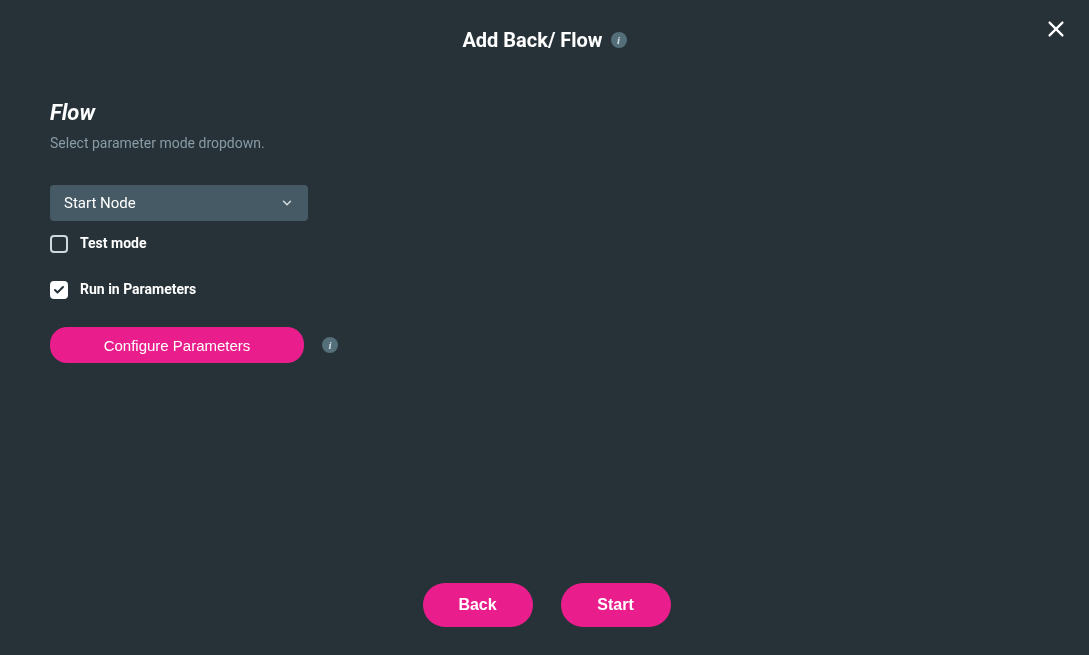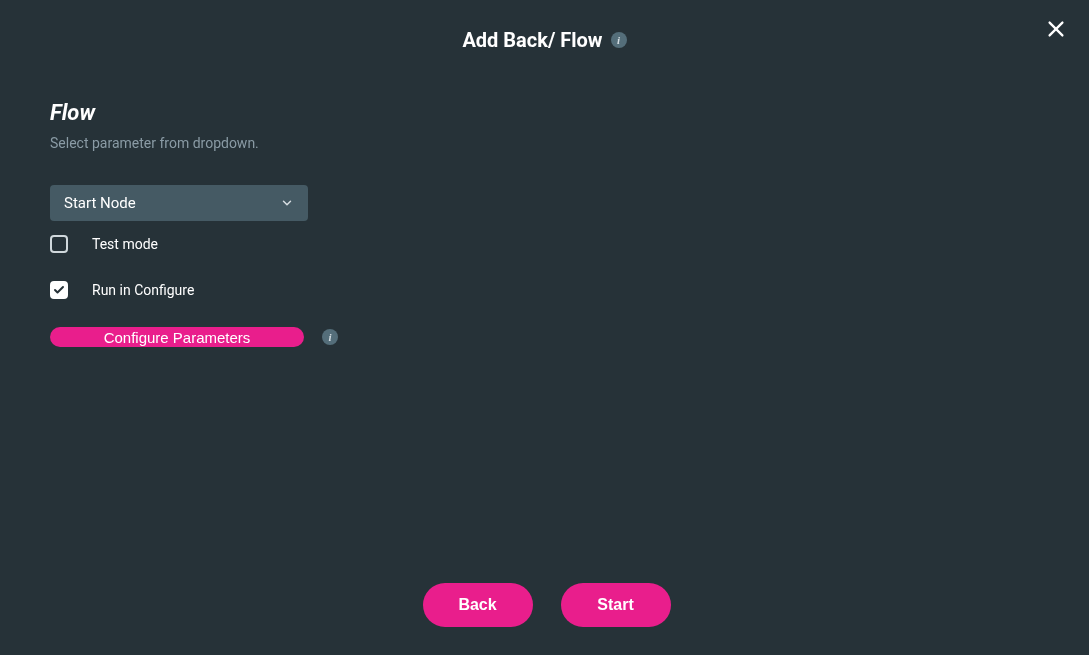--- a/index.html
+++ b/index.html
@@ -73,24 +73,24 @@
       cursor: pointer;
       margin-bottom: 14px;
     }
     .dropdown-label {
       font-size: 15px;
       color: #ffffff;
     }
     .chevron { color: #d7dee2; }
     .checkbox-row {
       display: flex;
-      align-items: center;
-      gap: 24px;
+      gap: 12px;
       margin-bottom: 28px;
       cursor: pointer;
+      font-weight: bold;
     }
     .checkbox {
       width: 18px;
       height: 18px;
       border: 2px solid #d0d8dc;
       border-radius: 4px;
       display: flex;
       align-items: center;
       justify-content: center;
       flex-shrink: 0;
@@ -107,21 +107,21 @@
     }
     .action-btn-row {
       display: flex;
       align-items: center;
       gap: 10px;
       margin-top: 24px;
       margin-bottom: 18px;
     }
     .pill-btn {
       width: 254px;
-      height: 20px;
+      height: 36px;
       border-radius: 17px;
       background: #e91e8c;
       color: #ffffff;
       border: none;
       font-size: 15px;
       font-weight: 500;
       cursor: pointer;
       display: flex;
       align-items: center;
       justify-content: center;
@@ -156,21 +156,21 @@
   <div class="close-btn">
     <svg width="22" height="22" viewBox="0 0 24 24" fill="none" stroke="currentColor" stroke-width="2.5" stroke-linecap="round">
         <line x1="5" y1="5" x2="19" y2="19"></line>
         <line x1="19" y1="5" x2="5" y2="19"></line>
       </svg>
   </div>
 </div>
 
 <div class="content">
   <div class="section-title">Flow</div>
-  <div class="section-desc">Select parameter from dropdown.</div>
+  <div class="section-desc">Select parameter mode dropdown.</div>
 
   <div class="dropdown">
     <span class="dropdown-label">Start Node</span>
     <svg class="chevron" width="14" height="14" viewBox="0 0 24 24" fill="none" stroke="currentColor" stroke-width="2.5" stroke-linecap="round" stroke-linejoin="round">
         <polyline points="6 9 12 15 18 9"></polyline>
       </svg>
   </div>
 
   <div class="checkbox-row">
     <div class="checkbox">
@@ -178,21 +178,21 @@
     </div>
     <span class="checkbox-label">Test mode</span>
   </div>
 
   <div class="checkbox-row">
     <div class="checkbox checked">
       <svg width="12" height="12" viewBox="0 0 24 24" fill="none" stroke="#263238" stroke-width="4" stroke-linecap="round" stroke-linejoin="round">
           <polyline points="4 12 9 17 20 6"></polyline>
         </svg>
     </div>
-    <span class="checkbox-label">Run in Configure</span>
+    <span class="checkbox-label">Run in Parameters</span>
   </div>
 
   <div class="action-btn-row">
     <button class="pill-btn">Configure Parameters</button>
     <span class="info-badge">i</span>
   </div>
 
 </div>
 
 <div class="footer">

